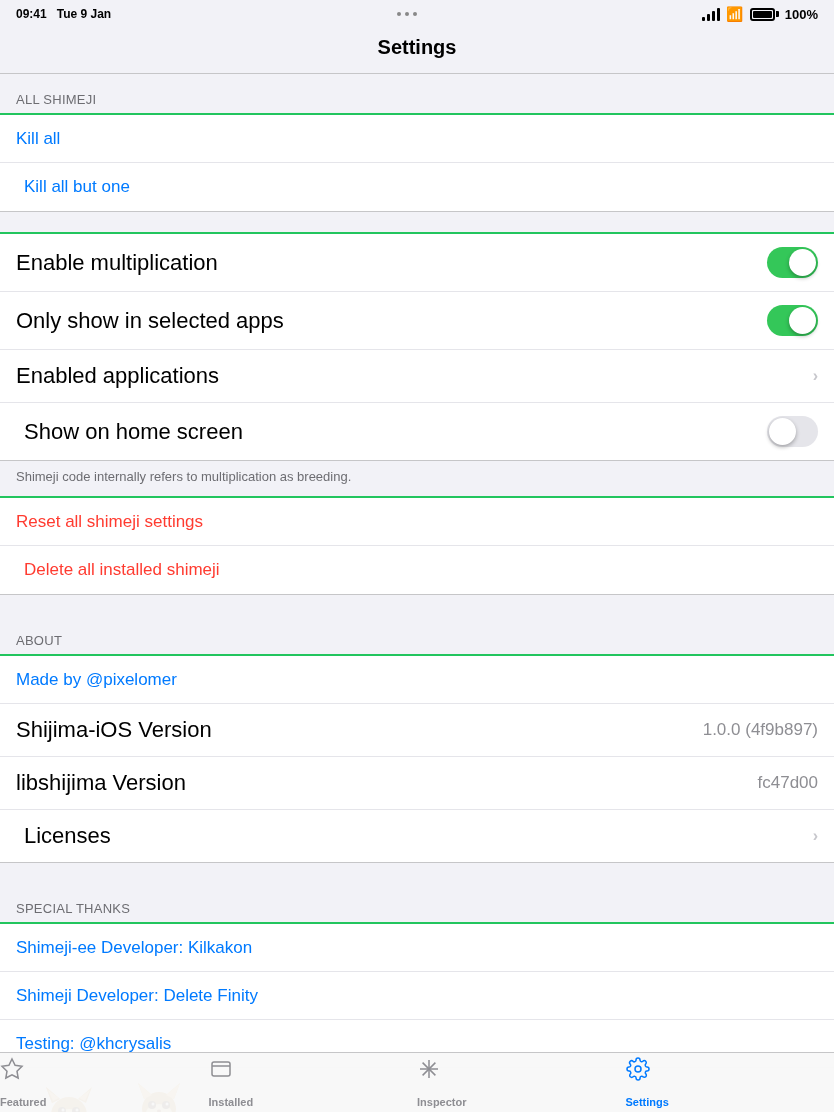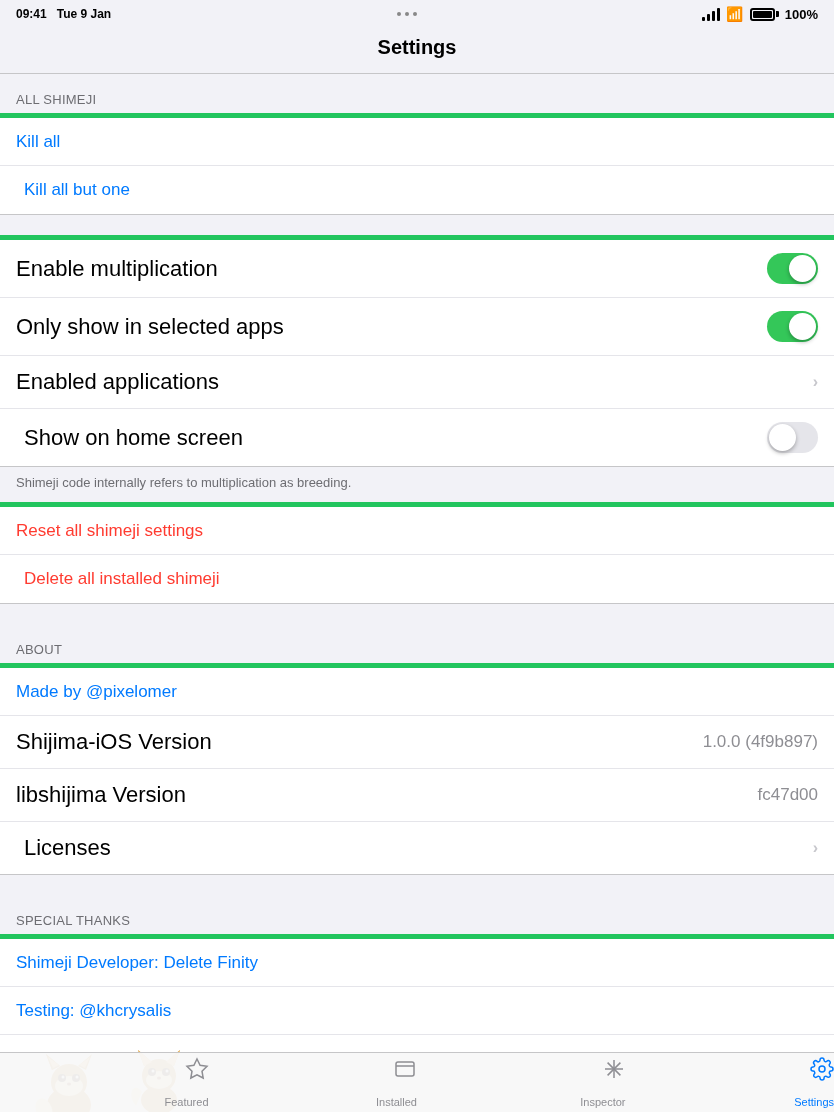--- a/index.html
+++ b/index.html
@@ -86,21 +86,21 @@
     .section-footer {
       padding: 8px 16px 12px;
       font-size: 13px;
       color: #6d6d72;
       background: #f2f2f7;
     }
 
     
     .cell-group {
       background: #fff;
-      border-top: 5px solid #22c55e;
+      border-top: 2px solid #22c55e;
       border-bottom: 1px solid #c6c6c8;
     }
 
     .cell {
       display: flex;
       align-items: center;
       justify-content: space-between;
       padding: 13px 16px;
       min-height: 48px;
       background: #fff;
@@ -170,24 +170,25 @@
       width: 834px;
       background: rgba(248,248,248,0.95);
       border-top: 1px solid #c6c6c8;
       display: flex;
       height: 60px;
     }
     .tab-item {
       flex: 1;
       display: flex;
       flex-direction: column;
-      align-items: flex-end;
+      align-items: flex-start;
       justify-content: center;
       gap: 9px;
       cursor: pointer;
+      font-weight: bold;
     }
     .tab-icon { font-size: 22px; color: #8e8e93; }
     .tab-icon.active { color: #007aff; }
     .tab-label { font-size: 11px; color: #8e8e93; }
     .tab-label.active { color: #007aff; }
 
     
     .shimeji-images {
       display: flex;
       gap: 20px;
@@ -319,20 +320,23 @@
         </div>
       </div>
     </div>
   </div>
 
   <div class="spacer"></div>
 
   <div class="section">
     <div class="section-header">SPECIAL THANKS</div>
     <div class="cell-group">
+      <div class="cell">
+        <span class="cell-label-blue">Shimeji-ee Developer: Kilkakon</span>
+      </div>
       <div class="cell">
         <span class="cell-label-blue">Shimeji Developer: Delete Finity</span>
       </div>
       <div class="cell">
         <span class="cell-label-blue">Testing: @khcrysalis</span>
       </div>
 
       <div class="cell" style="overflow:hidden; min-height: 90px; align-items: flex-end; padding-bottom: 4px;">
 
         <div class="shimeji-images">

